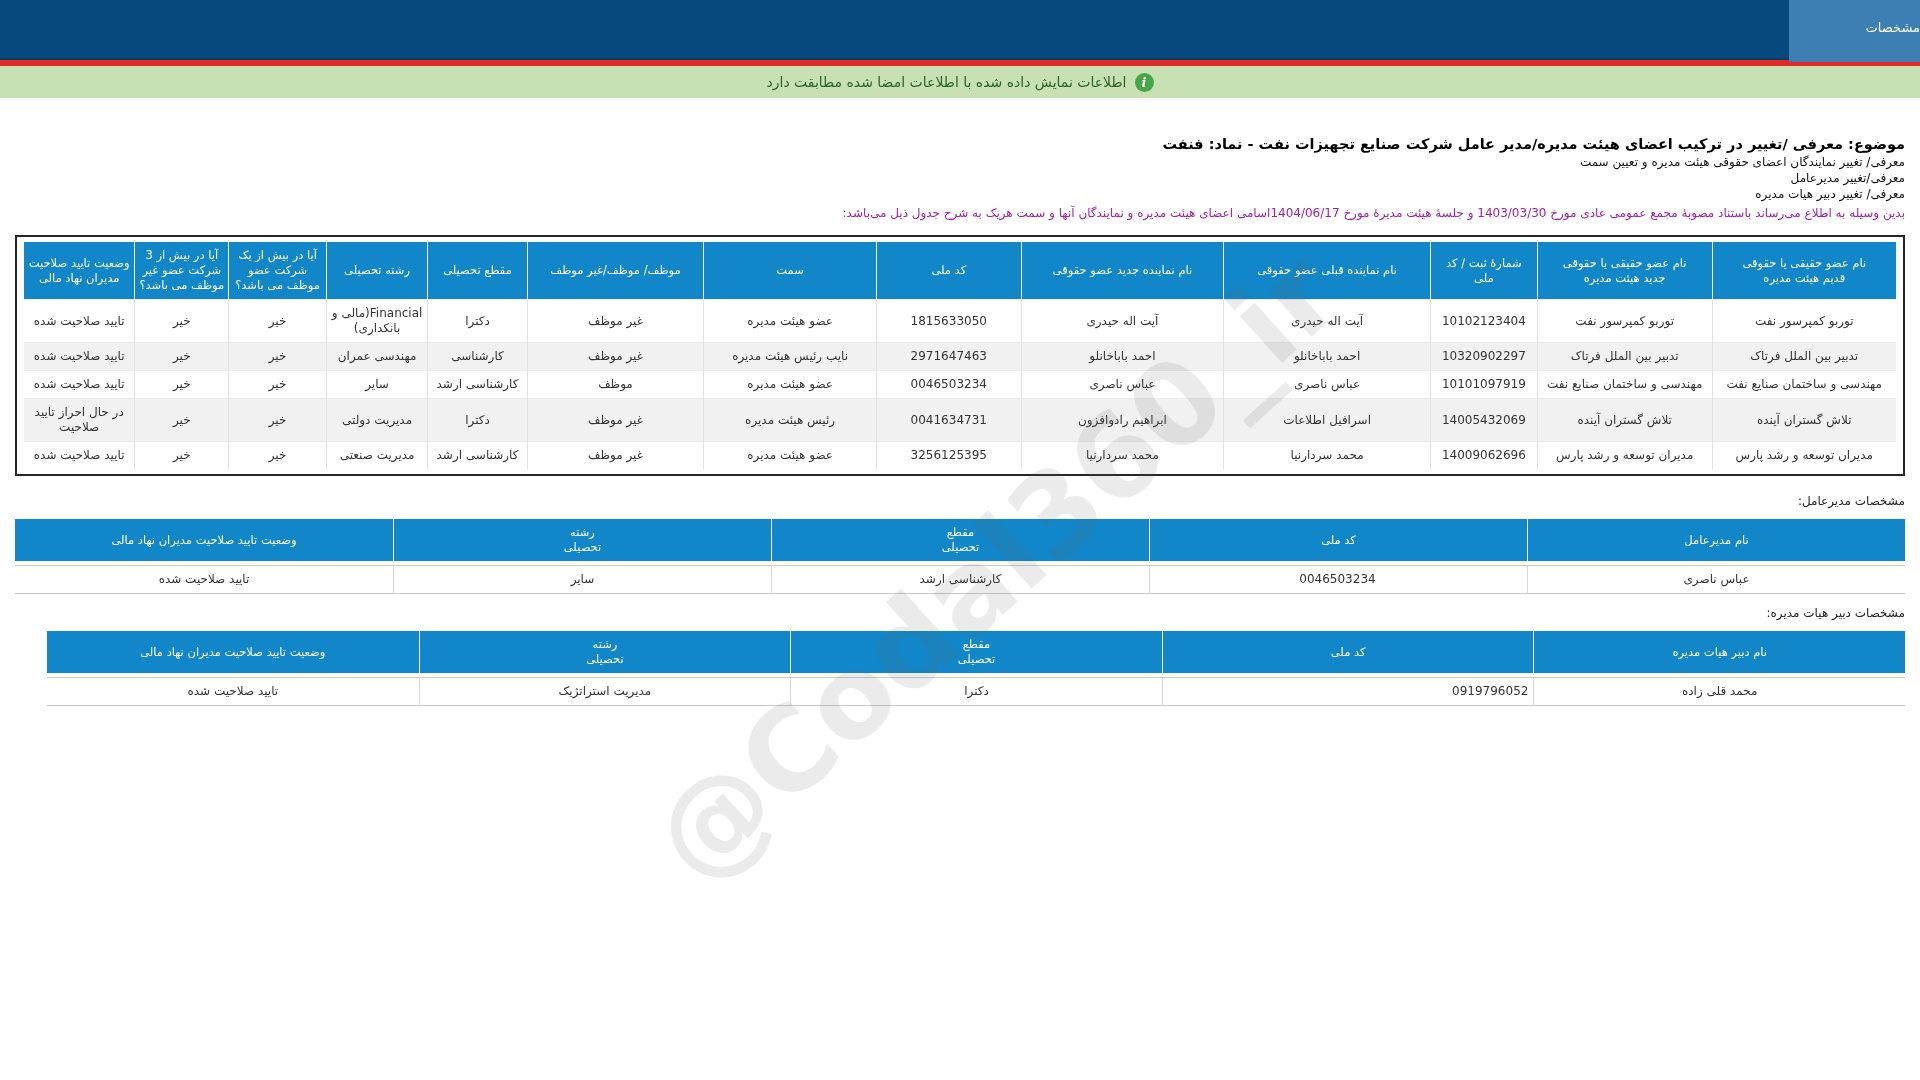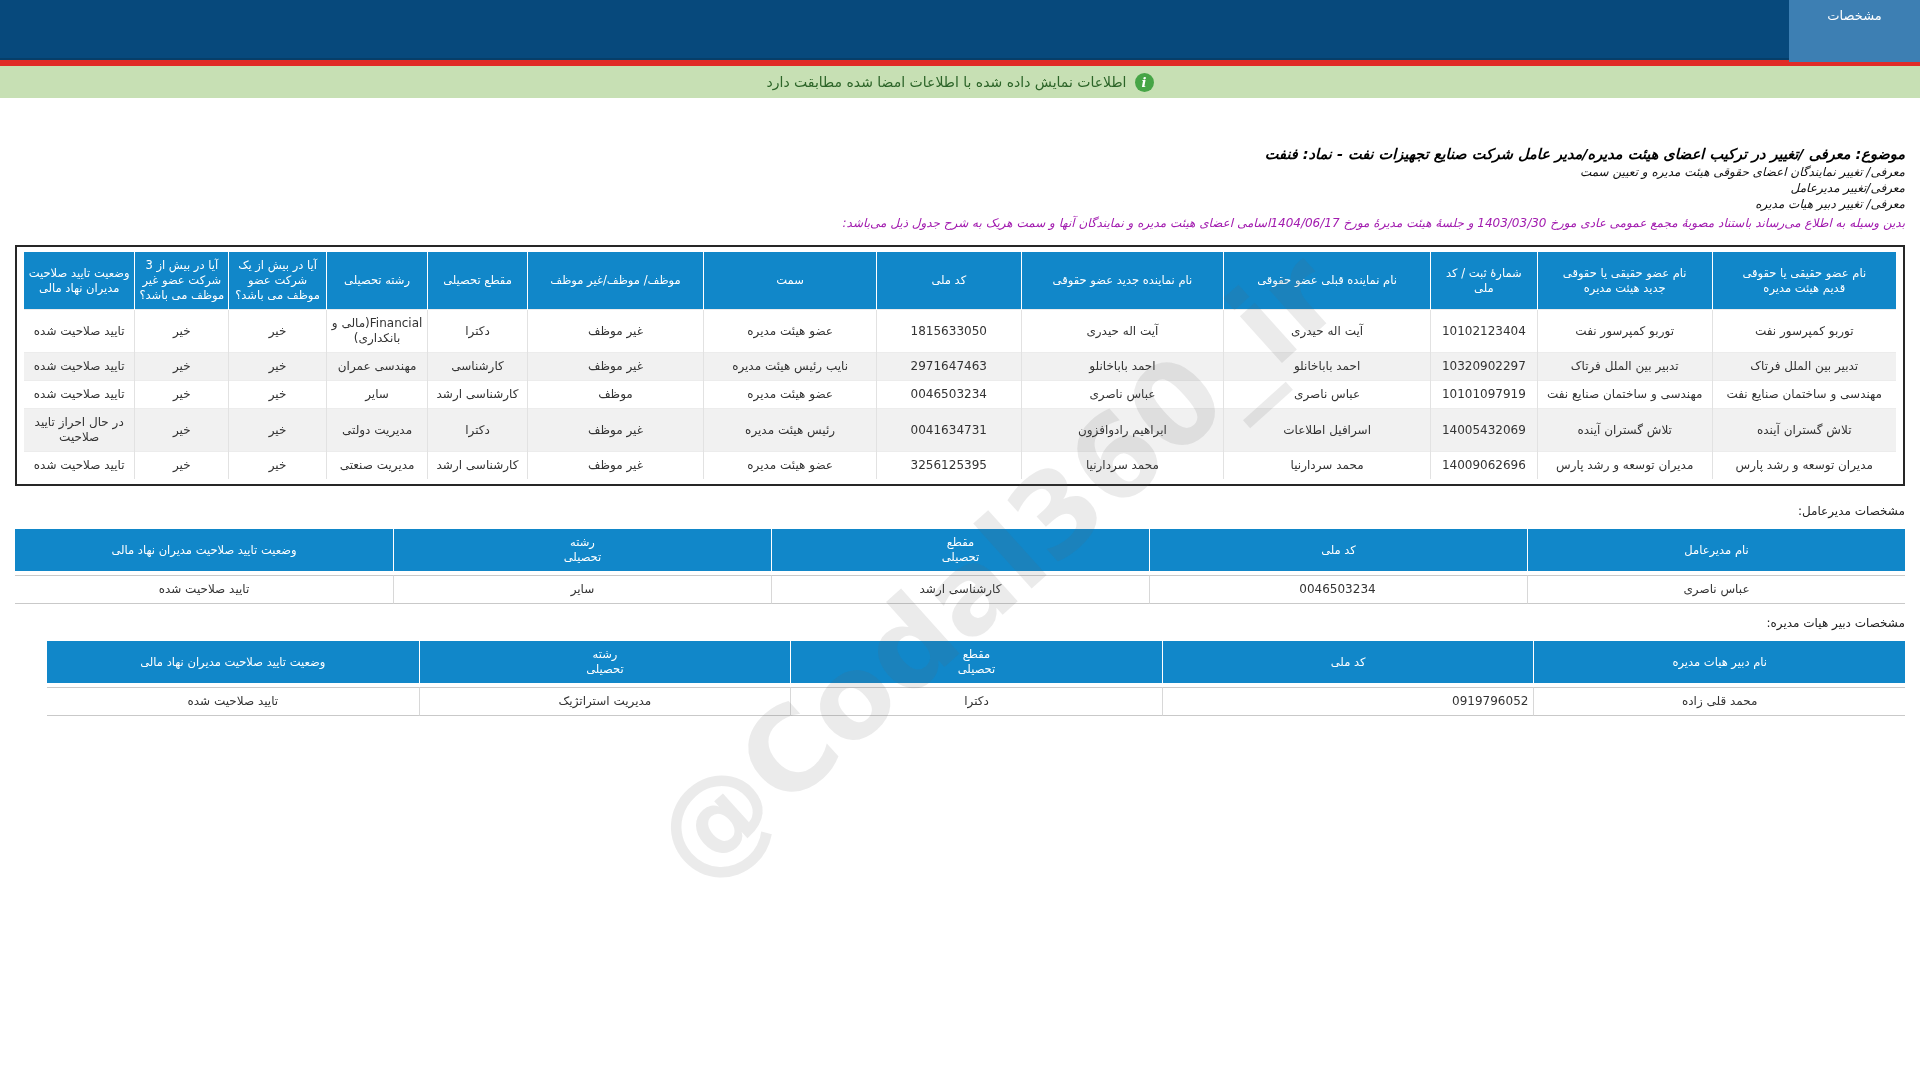--- a/index.html
+++ b/index.html
@@ -11,39 +11,39 @@
     direction: rtl;
     position: relative;
   }
 
   
   .top-bar { height: 60px; background: #07497c; position: relative; border-bottom: 2px solid #063e69; }
   .top-tab {
     position: absolute; top: 0; left: auto; right: 0;
     width: 131px; height: 62px;
     background: #3d7fb3; color: #fff;
-    font-size: 13px; text-align: center; padding-top: 8px;
+    font-size: 13px; padding-top: 20px;
   }
   .red-stripe { height: 6px; background: #e02b26; }
   .alert-bar {
     height: 32px; background: #c7e0b4;
     display: flex; align-items: center; justify-content: center; gap: 8px;
     color: #2c6428; font-size: 14px;
   }
   .info-icon {
     width: 19px; height: 19px; border-radius: 50%;
     background: #46a546; color: #fff;
     display: inline-flex; align-items: center; justify-content: center;
     font-family: "DejaVu Serif", serif; font-style: italic; font-weight: bold; font-size: 13px;
     flex: 0 0 auto;
   }
 
   
   .content { margin: 0 15px; position: relative; }
-  .intro { margin-top: 46px; color: #000; font-style: italic; }
+  .intro { margin-top: 36px; color: #000; }
   .intro .subject { font-weight: bold; font-size: 14.5px; line-height: 20px; }
   .intro .line { font-size: 12px; line-height: 16px; color: #111; }
   .intro .statement { font-size: 12px; line-height: 16px; color: #a21caf; margin-top: 3px; }
 
   
   .board-frame {
     border: 2px solid #262626; padding: 5px 7px;
     margin-top: 14px; background: #fff;
   }
   table { width: 100%; border-collapse: collapse; table-layout: fixed; }

